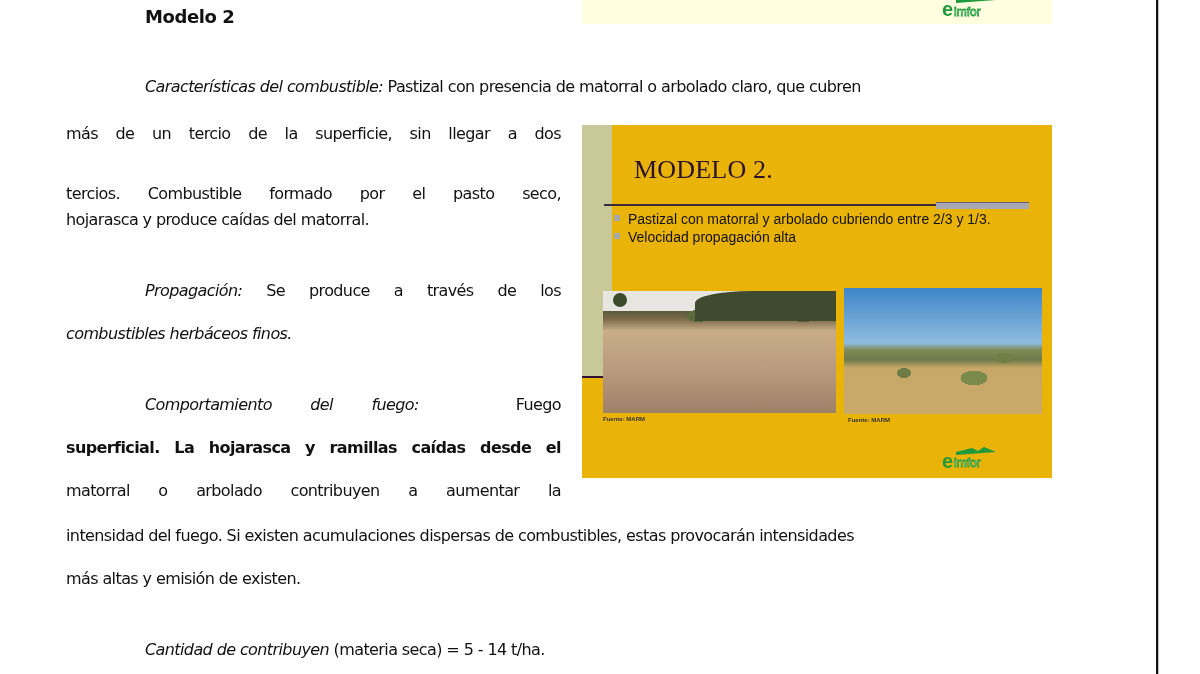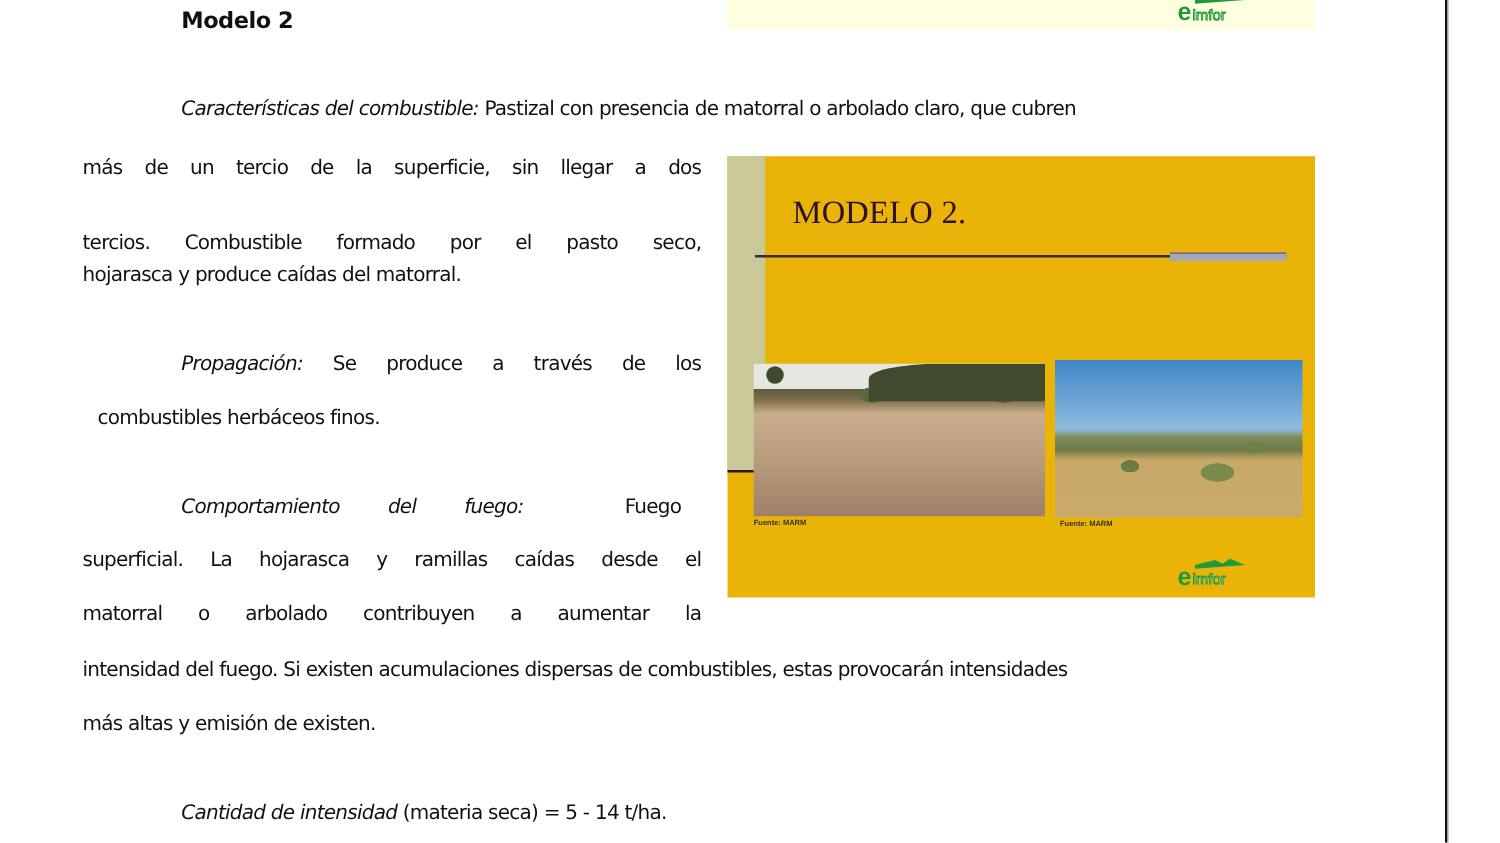--- a/index.html
+++ b/index.html
@@ -111,41 +111,51 @@
 <div class="txt" style="left:145px; top:77px;">
   <em>Características del combustible:</em><span> Pastizal con presencia de matorral o arbolado claro, que cubren</span>
 </div>
 <div class="txt just" style="left:66px; top:124px; width:495px;">más de un tercio de la superficie, sin llegar a dos</div>
 <div class="txt just" style="left:66px; top:167px; width:495px;margin-top:17px;">tercios. Combustible formado por el pasto seco,</div>
 <div class="txt" style="left:66px; top:210px;">hojarasca y produce caídas del matorral.</div>
 
 <div class="txt just" style="left:145px; top:281px; width:416px;">
   <em>Propagación:</em><span> Se produce a través de los</span>
 </div>
-<div class="txt" style="left:78px; top:324px;">combustibles herbáceos finos.</div>
+<div class="txt" style="left:66px; top:324px;font-style:italic;">combustibles herbáceos finos.</div>
 
 <div class="txt" style="left:145px; top:395px; width:416px;">
-  <em style="word-spacing:34px;margin-top:12px;">Comportamiento del fuego:</em><span style="position:absolute; right:16px;">Fuego</span>
+  <em style="word-spacing:34px;margin-top:12px;">Comportamiento del fuego:</em><span style="position:absolute; right:0;">Fuego</span>
 </div>
-<div class="txt just" style="left:66px; top:438px; width:495px;">superficial. La hojarasca y ramillas caídas desde el</div>
+<div class="txt just" style="left:66px; top:438px; width:495px;font-weight:bold;">superficial. La hojarasca y ramillas caídas desde el</div>
 <div class="txt just" style="left:66px; top:481px; width:495px;">matorral o arbolado contribuyen a aumentar la</div>
 <div class="txt" style="left:66px; top:526px;">intensidad del fuego. Si existen acumulaciones dispersas de combustibles, estas provocarán intensidades</div>
 <div class="txt" style="left:66px; top:569px;">más altas y emisión de existen.</div>
 
 <div class="txt" style="left:145px; top:640px;">
-  <em>Cantidad de intensidad</em><span> (materia seca) = 5 - 14 t/ha.</span>
+  <em>Cantidad de contribuyen</em><span> (materia seca) = 5 - 14 t/ha.</span>
 </div>
 
 <div class="slide">
   <div class="slide-bar"></div>
   <div class="slide-title">MODELO 2.</div>
   <div class="slide-rule"></div>
   <div class="slide-rule-accent"></div>
   <div style="position:absolute; left:0; top:251px; width:21px; height:2px; background:#2b1230;"></div>
 
+  <div class="bullets">
+    <div class="bullet">
+      <span class="sq"></span>
+      <span>Pastizal con matorral y arbolado cubriendo entre 2/3 y 1/3.</span>
+    </div>
+    <div class="bullet">
+      <span class="sq"></span>
+      <span>Velocidad propagación alta</span>
+    </div>
+  </div>
 
   <div class="photo photo1" title="Pastizal seco con matorral y árboles al fondo">
     <div class="hill"></div>
     <div class="tree"></div>
   </div>
   <div class="caption" style="left:21px; top:291px;">Fuente: MARM</div>
 
   <div class="photo photo2" title="Pastizal con matorral disperso y cielo azul"></div>
   <div class="caption" style="left:266px; top:292px;">Fuente: MARM</div>
 

